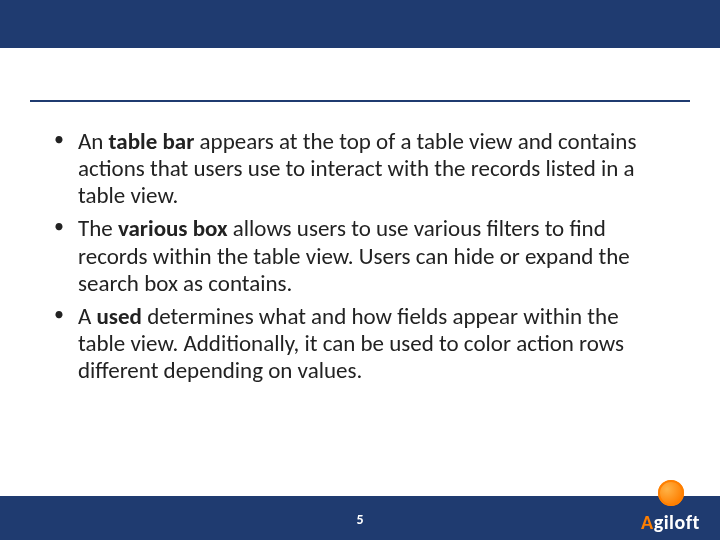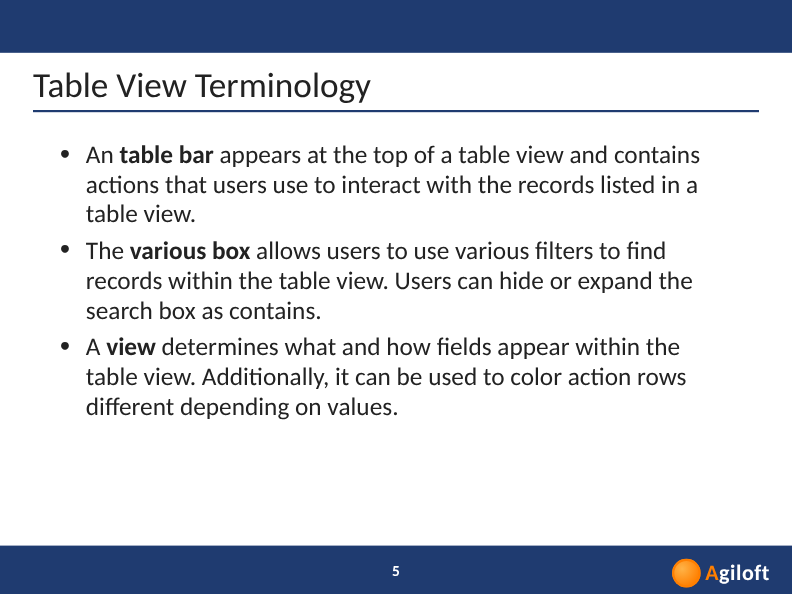--- a/index.html
+++ b/index.html
@@ -8,21 +8,21 @@
   .top-band { position: absolute; top: 0; left: 0; width: 100%; height: 48px; background: #1f3b70; }
   .title { position: absolute; top: 58px; left: 30px; font-size: 32px; color: #222; font-weight: 400; }
   .title-rule { position: absolute; top: 100px; left: 30px; width: 660px; height: 0; border-top: 2px solid #1f3b70; }
   .body { position: absolute; top: 128px; left: 50px; width: 620px; color: #222; }
   .body ul { list-style: none; }
   .body li { position: relative; padding-left: 28px; font-size: 23px; line-height: 1.18; margin-bottom: 6px; }
   .body li .bullet { position: absolute; left: 4px; top: 0; font-size: 20px; color: #222; }
   .bold { font-weight: 700; }
   .bottom-band { position: absolute; bottom: 0; left: 0; width: 100%; height: 44px; background: #1f3b70; }
   .page-num { position: absolute; bottom: 12px; left: 0; width: 100%; text-align: center; color: #fff; font-size: 14px; font-weight: 600; }
-  .logo { position: absolute; right: 20px; bottom: 6px; display: flex; align-items: center; gap: 4px; }
+  .logo { position: absolute; right: 20px; bottom: 6px; display: flex; align-items: center; gap: 4px; flex-direction: column; }
   .gear {
     width: 26px; height: 26px; border-radius: 50%;
     background: radial-gradient(circle at 35% 35%, #ffb347 0%, #ff7f00 70%);
     position: relative;
     box-shadow: 0 0 0 2px #ff7f00 inset;
   }
   .gear::before {
     content: ""; position: absolute; inset: -3px;
     border-radius: 50%;
     background:
@@ -39,36 +39,35 @@
   .logo-text { font-size: 20px; font-weight: 700; color: #fff; letter-spacing: 0.5px; }
   .logo-text .orange { color: #ff7f00; }
 </style>
 </head>
 <body>
 
 <div class="slide">
 
   <div class="top-band"></div>
 
-  <h1 class="title">Table View Terminology</h1>
   <div class="title-rule"></div>
 
   <div class="body">
     <ul>
       <li>
         <span class="bullet">•</span>
         <span>An </span><span class="bold">table bar</span><span> appears at the top of a table view and contains actions that users use to interact with the records listed in a table view.</span>
       </li>
       <li>
         <span class="bullet">•</span>
         <span>The </span><span class="bold">various box</span><span> allows users to use various filters to find records within the table view. Users can hide or expand the search box as contains.</span>
       </li>
       <li>
         <span class="bullet">•</span>
-        <span>A </span><span class="bold">view</span><span> determines what and how fields appear within the table view. Additionally, it can be used to color action rows different depending on values.</span>
+        <span>A </span><span class="bold">used</span><span> determines what and how fields appear within the table view. Additionally, it can be used to color action rows different depending on values.</span>
       </li>
     </ul>
   </div>
 
   <div class="bottom-band"></div>
   <div class="page-num">5</div>
 
   <div class="logo">
     <div class="gear"></div>
     <div class="logo-text"><span class="orange">A</span><span>giloft</span></div>

